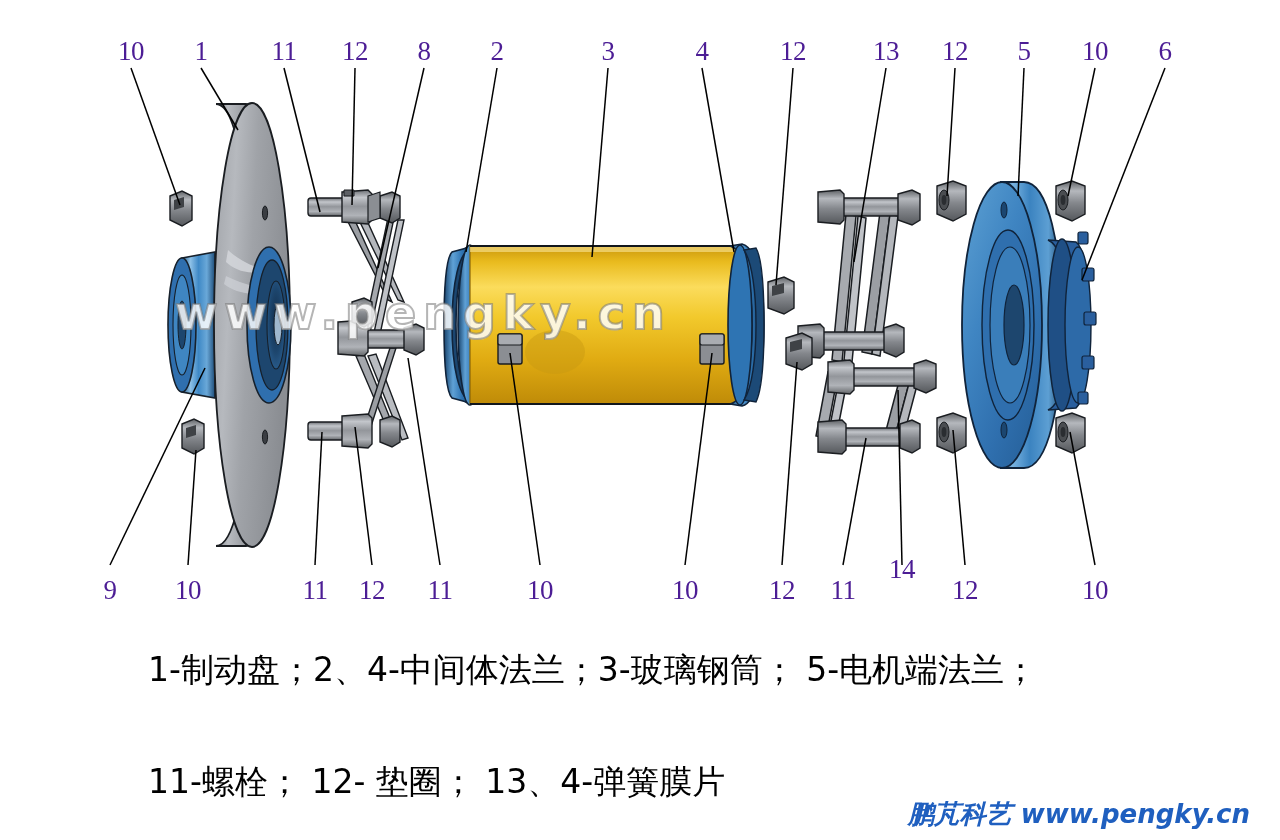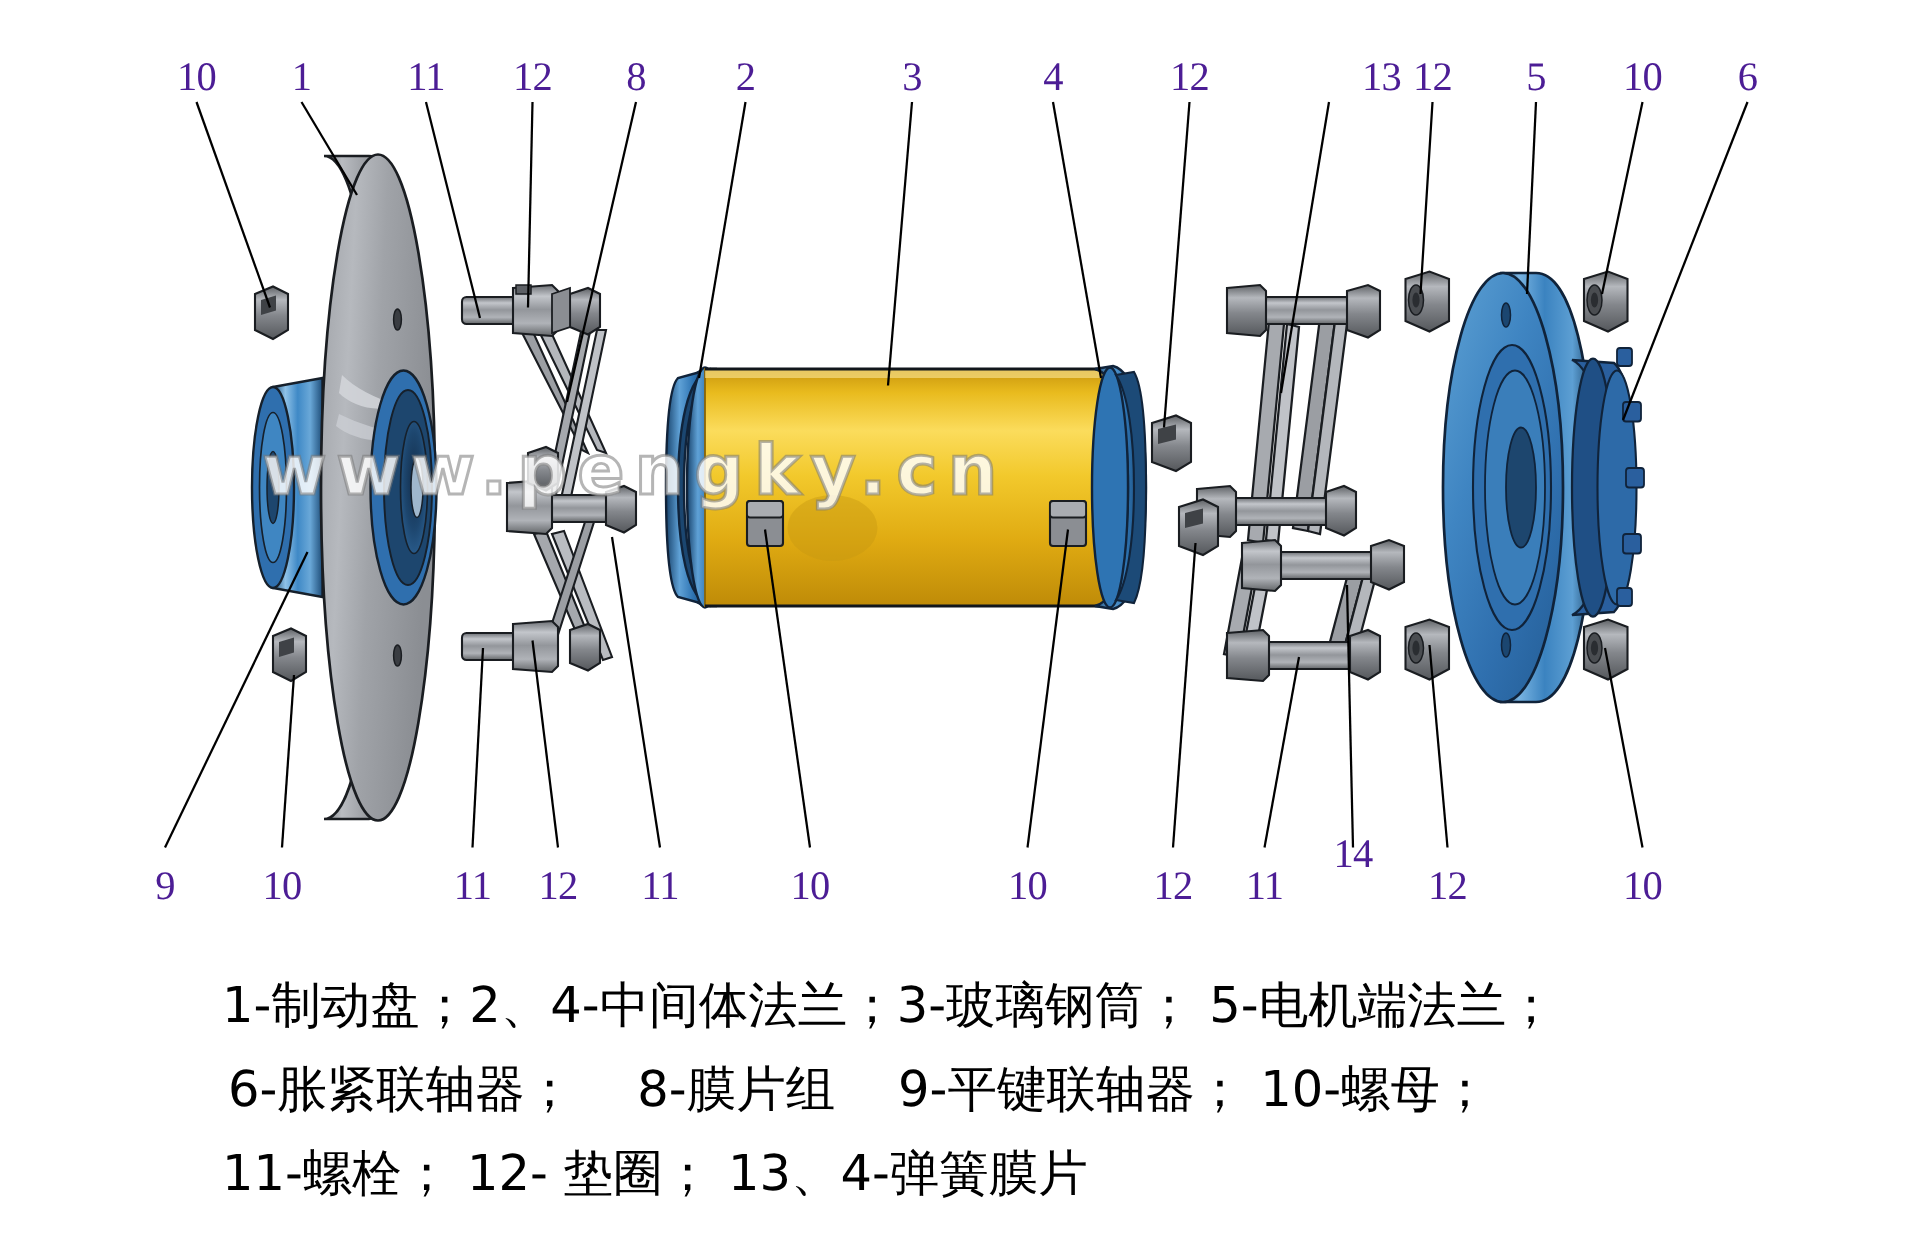--- a/index.html
+++ b/index.html
@@ -391,37 +391,39 @@
   <div id="labels">
       <div class="num" style="left: 131px; top: 38px;">10</div>
       <div class="num" style="left: 201px; top: 38px;">1</div>
       <div class="num" style="left: 284px; top: 38px;">11</div>
       <div class="num" style="left: 355px; top: 38px;">12</div>
       <div class="num" style="left: 424px; top: 38px;">8</div>
       <div class="num" style="left: 497px; top: 38px;">2</div>
       <div class="num" style="left: 608px; top: 38px;">3</div>
       <div class="num" style="left: 702px; top: 38px;">4</div>
       <div class="num" style="left: 793px; top: 38px;">12</div>
-      <div class="num" style="left: 886px; top: 38px; margin-left: 35px;">13</div>
+      <div class="num" style="left: 886px; top: 38px;">13</div>
       <div class="num" style="left: 955px; top: 38px;">12</div>
       <div class="num" style="left: 1024px; top: 38px;">5</div>
       <div class="num" style="left: 1095px; top: 38px;">10</div>
       <div class="num" style="left: 1165px; top: 38px;">6</div>
       <div class="num" style="left: 110px; top: 577px;">9</div>
       <div class="num" style="left: 188px; top: 577px;">10</div>
       <div class="num" style="left: 315px; top: 577px;">11</div>
       <div class="num" style="left: 372px; top: 577px;">12</div>
       <div class="num" style="left: 440px; top: 577px;">11</div>
       <div class="num" style="left: 540px; top: 577px;">10</div>
       <div class="num" style="left: 685px; top: 577px;">10</div>
       <div class="num" style="left: 782px; top: 577px;">12</div>
       <div class="num" style="left: 843px; top: 577px;">11</div>
       <div class="num" style="left: 902px; top: 556px;">14</div>
       <div class="num" style="left: 965px; top: 577px;">12</div>
       <div class="num" style="left: 1095px; top: 577px;">10</div>
     </div>
 
   <div class="cap" style="left:148px;top:648px;">1-制动盘；2、4-中间体法兰；3-玻璃钢筒； 5-电机端法兰；</div>
-  <div class="cap" style="left:152px;top:704px;">6-胀紧联轴器；    8-膜片组    9-平键联轴器； 10-螺母；</div>
   <div class="cap" style="left:148px;top:760px;">11-螺栓； 12- 垫圈； 13、4-弹簧膜片</div>
 
+  <div id="brand">
+    <span>鹏芃科艺</span><span>&nbsp;</span><span class="cnpart">www.pengky.cn</span>
+  </div>
 
 </div>
 
 </body></html>

